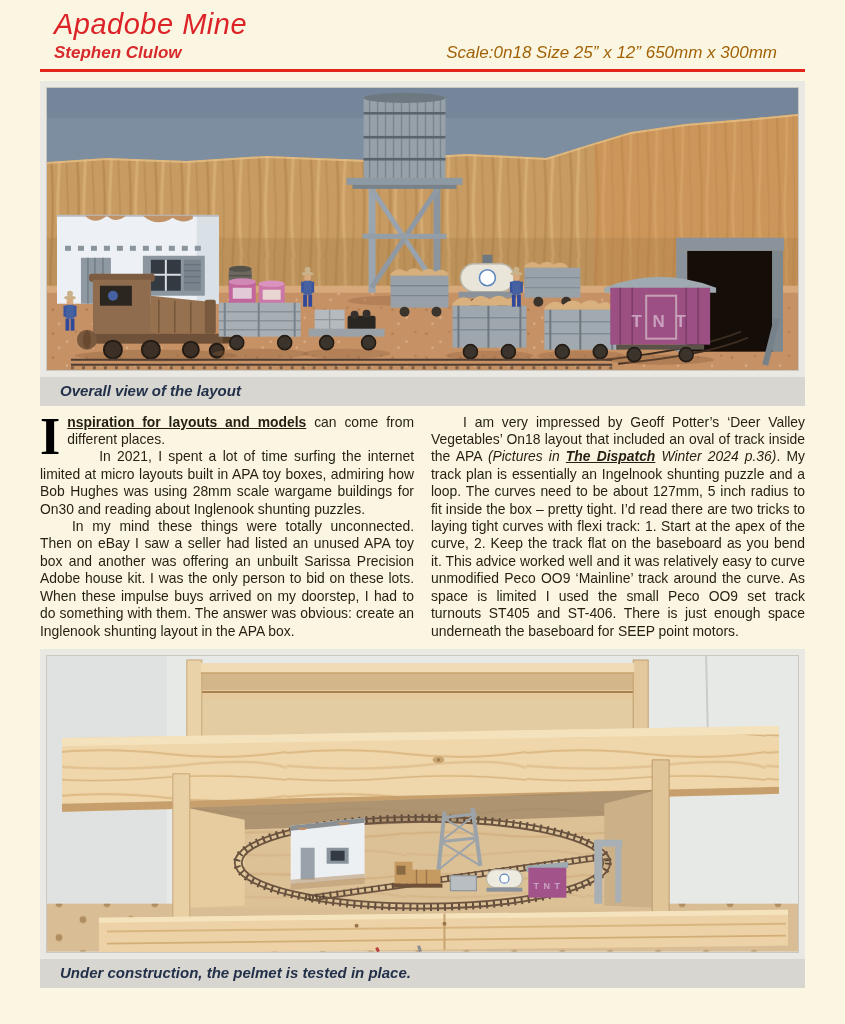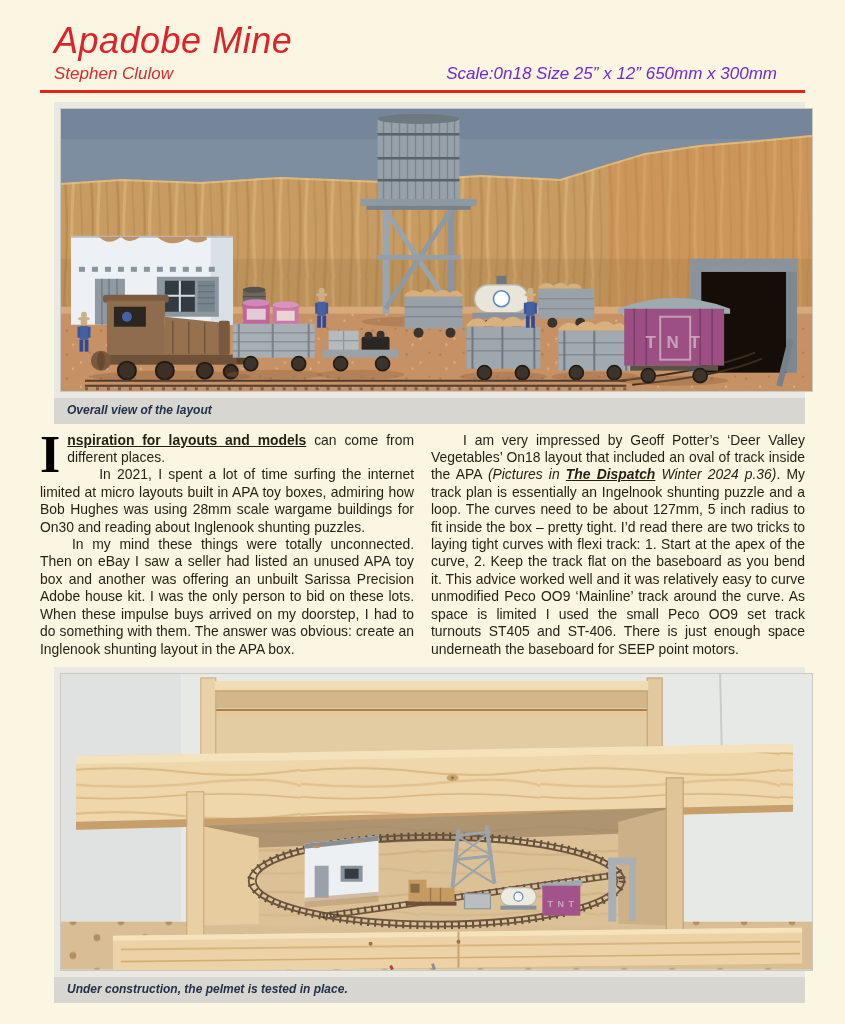--- a/index.html
+++ b/index.html
@@ -6,34 +6,34 @@
   body{
     width:845px;height:1024px;overflow:hidden;
     background:#FBF6E2;
     font-family:"Liberation Sans",sans-serif;
     -webkit-font-smoothing:antialiased;
   }
   .page{width:765px;margin:0 40px;}
   
   .hdr{padding-top:8px;}
   .title{
-    font-style:italic;font-size:36px;color:#DB2328;
-    margin:12px 0 2px 14px;font-weight:500;letter-spacing:.5px;
+    font-style:italic;font-size:29px;color:#DB2328;
+    margin:0 0 2px 14px;font-weight:500;letter-spacing:.5px;
   }
   .byline-row{display:flex;justify-content:space-between;align-items:flex-end;margin:2px 14px 6px 14px;}
-  .author{font-style:italic;font-size:17px;color:#D8292C;}
-  .spec{font-style:italic;font-size:17px;color:#6d28d9;padding-right:14px;}
+  .author{font-style:italic;font-size:17px;color:#D8292C;font-weight:bold;}
+  .spec{font-style:italic;font-size:17px;color:#a16207;padding-right:14px;}
   .rule{height:3px;background:#E4251B;}
   
-  .figure{background:#E9E8E3;padding:6px;margin-top:9px;margin-left:14px;}
+  .figure{background:#E9E8E3;padding:6px;margin-top:9px;}
   .photo{display:block;width:751px;border:1px solid #C9C8C3;background:#7E8EA1;}
   .figcap{
     background:#D7D6D1;margin:6px -6px -6px -6px;
-    padding:5px 13px 7px 13px;
-    font-size:12px;font-weight:bold;font-style:italic;color:#23304A;
+    padding:5px 13px 7px 20px;
+    font-size:15px;font-weight:bold;font-style:italic;color:#23304A;
   }
   
   .article{display:flex;gap:17px;margin-top:8px;}
   .col{width:374px;font-size:13.9px;line-height:17.4px;color:#241F12;text-align:justify;}
   .para{margin:0;}
   .para.indent{text-indent:2.3em;}
   .b{font-weight:bold;text-decoration:underline;}
   .i{font-style:italic;}
   .dropcap{
     float:left;font-family:"Liberation Serif",serif;font-weight:bold;

